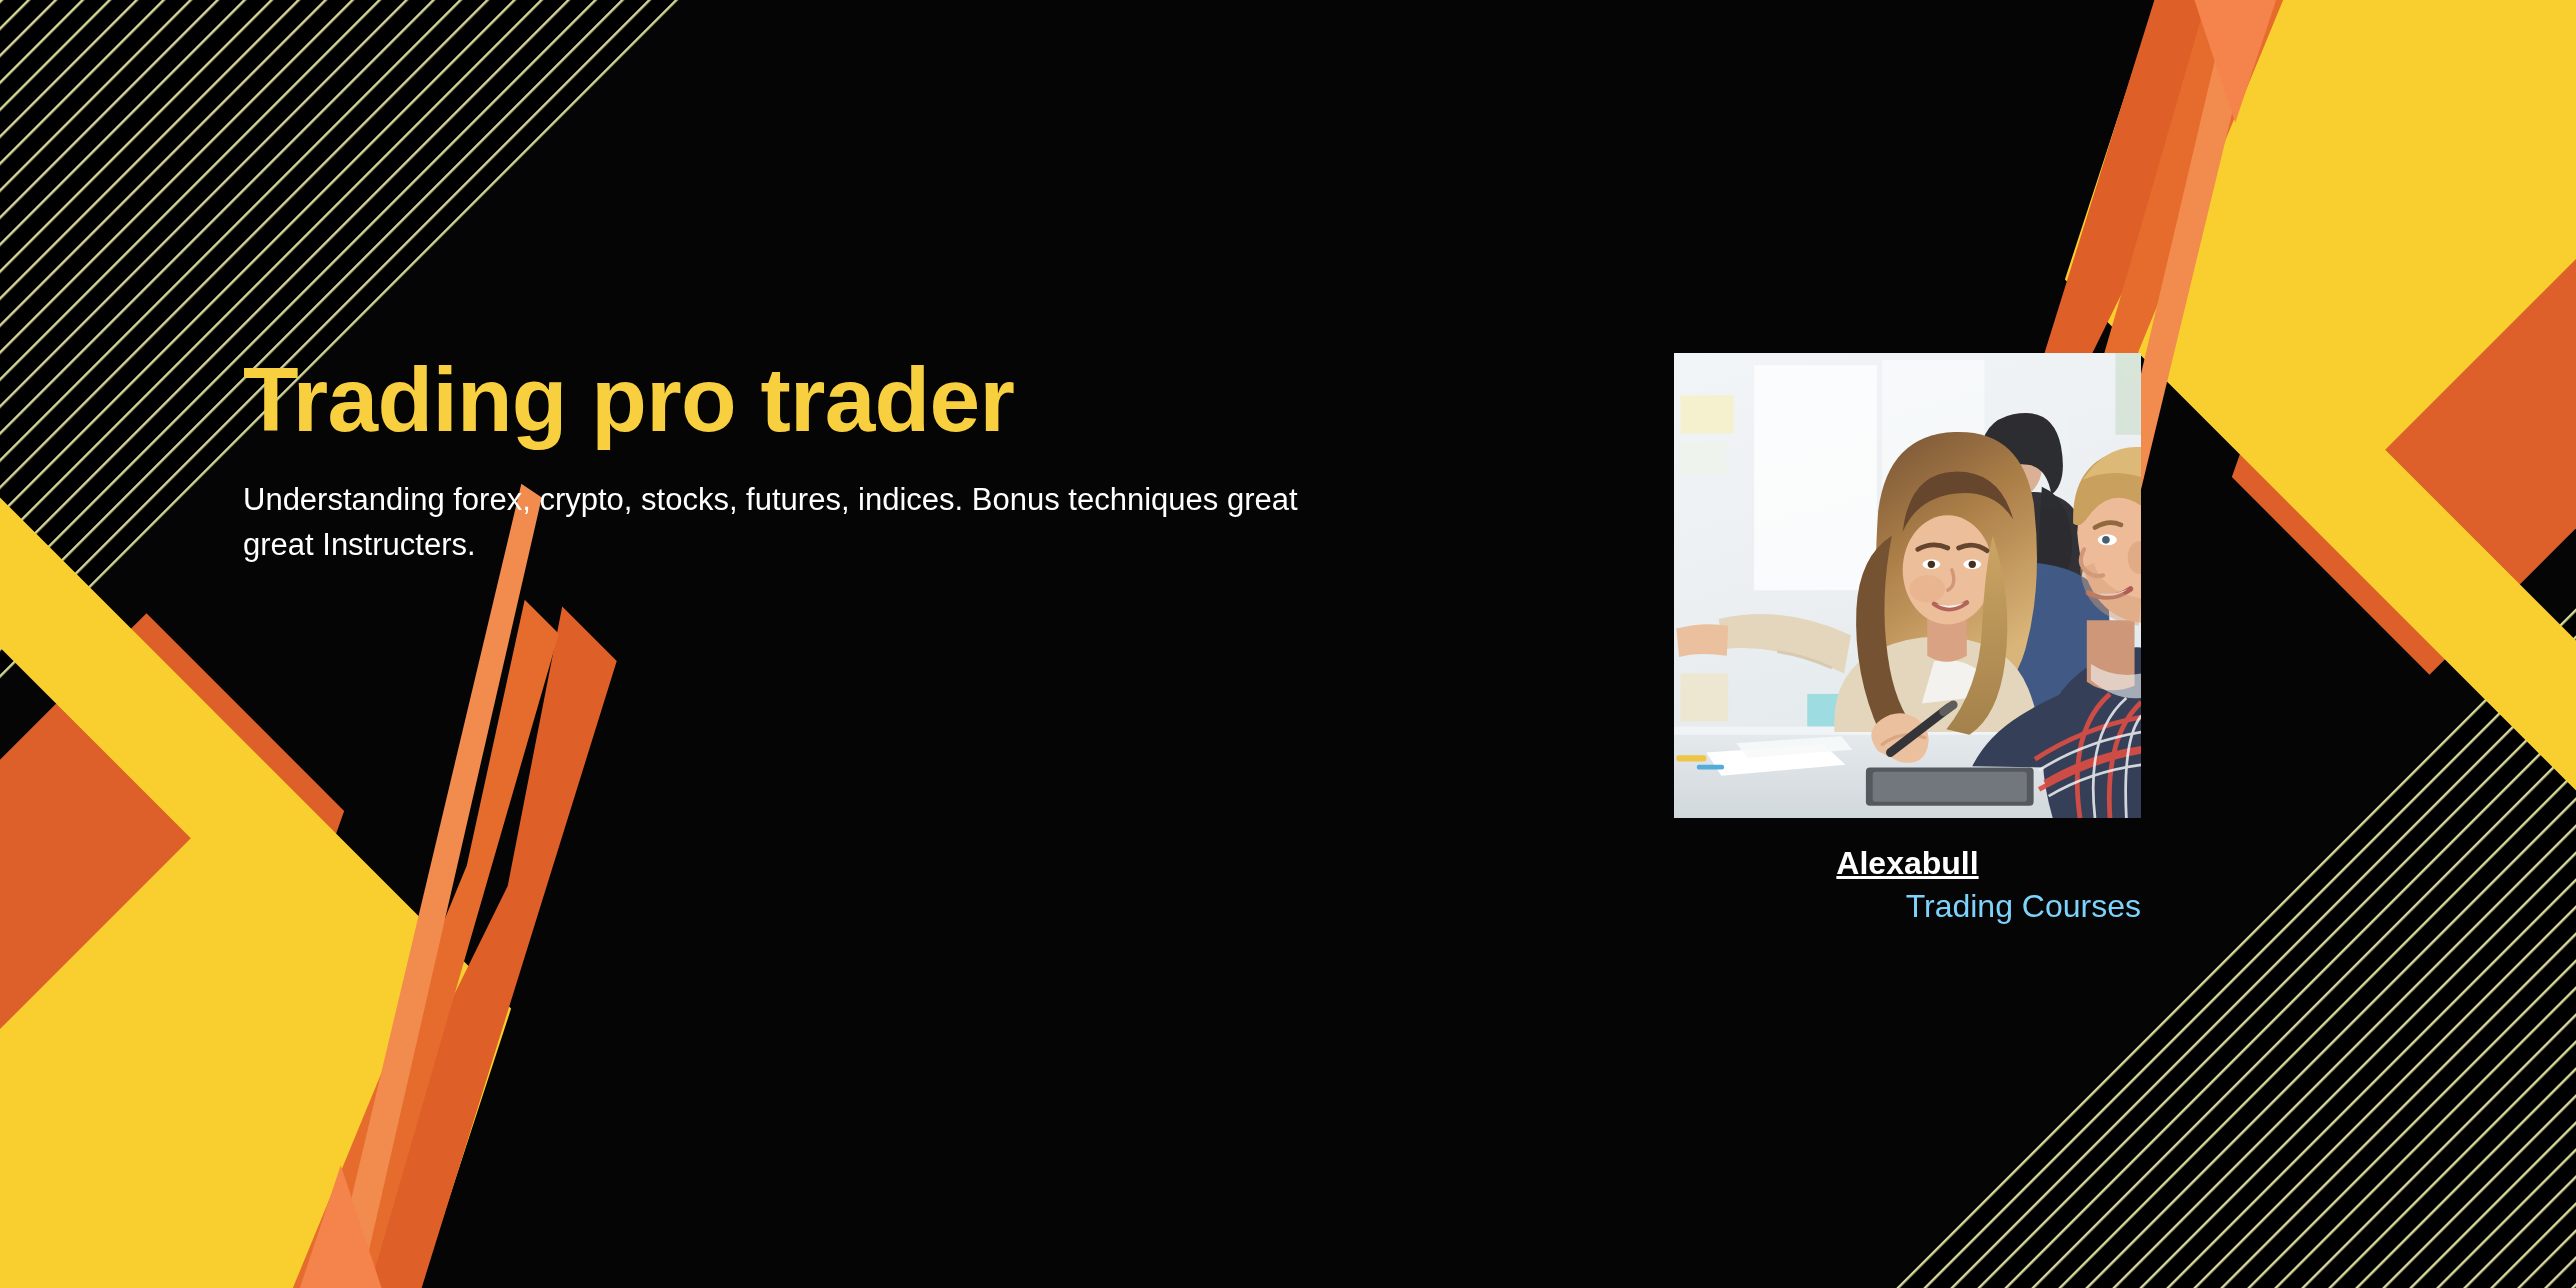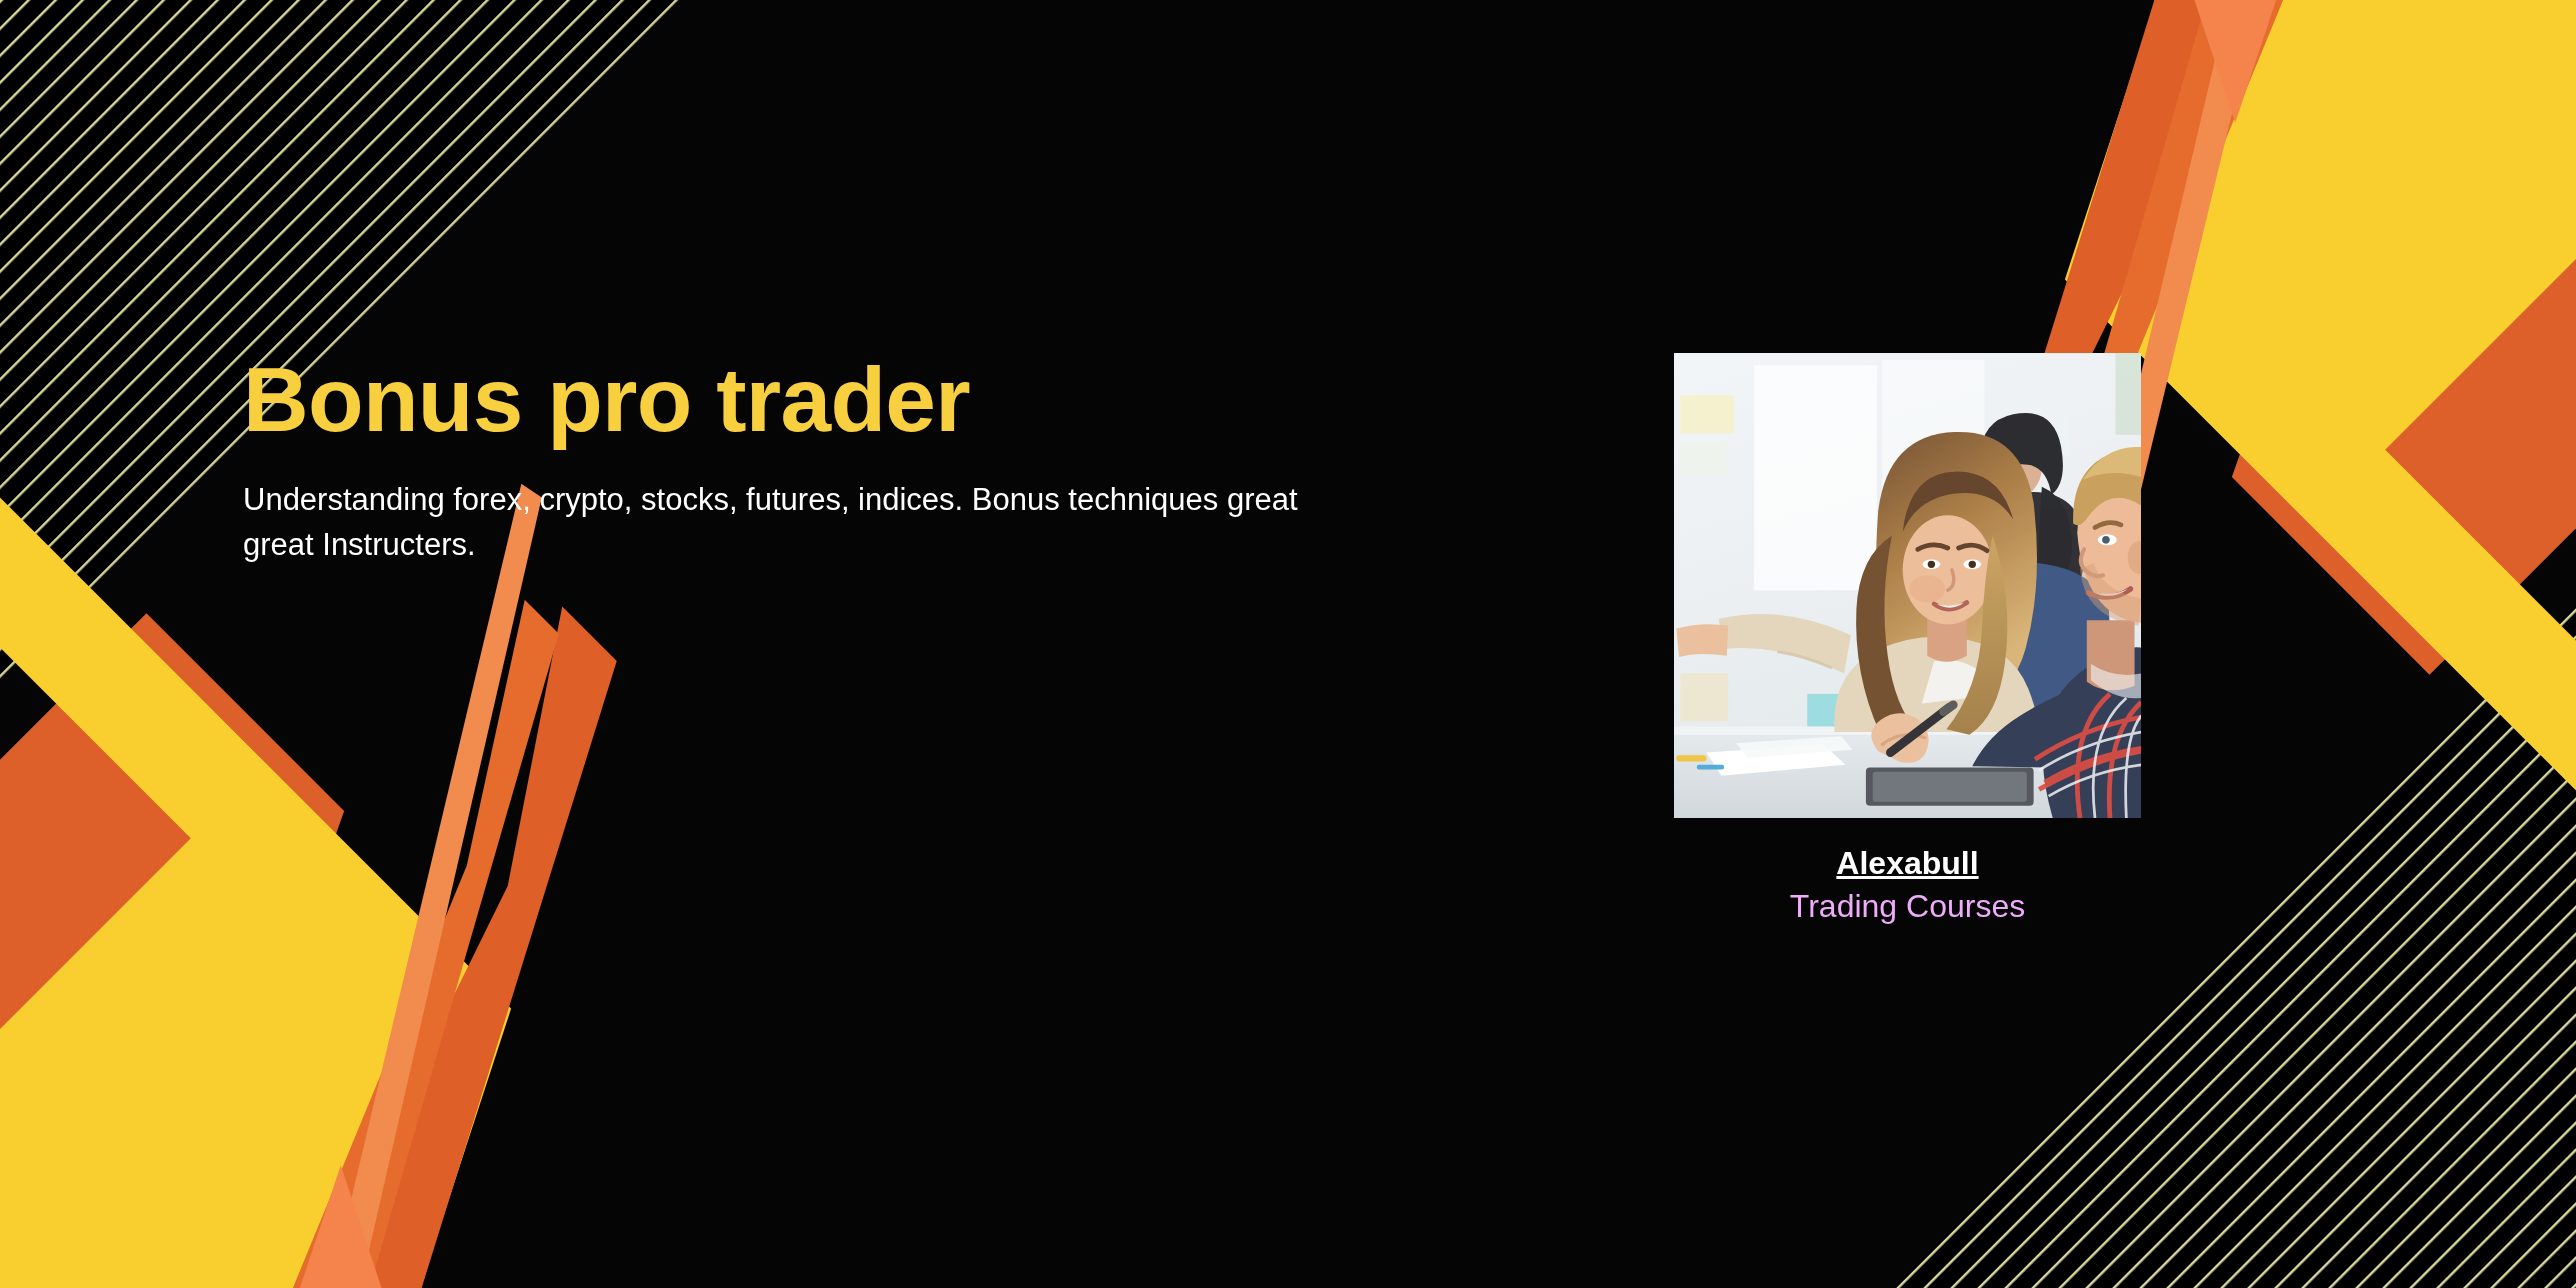--- a/index.html
+++ b/index.html
@@ -81,24 +81,24 @@
     margin: 28px 0 0 0;
     text-align: center;
     font-size: 32px;
     font-weight: 700;
     color: #ffffff;
     line-height: 1.1;
     text-decoration: underline;
   }
   .card-role {
     margin: 7.5px 0 0 0;
-    text-align: center;
+    text-align: right;
     font-size: 32px;
     font-weight: 400;
-    color: #f0abfc;
+    color: #7dd3fc;
     line-height: 1.1;
   }
 </style>
 </head>
 <body>
 
 <div id="slide">
 
   <svg class="deco-layer" viewBox="0 0 3780 1890" width="2576" height="1288" preserveAspectRatio="none">
     <defs>
@@ -157,21 +157,21 @@
 
       <polygon points="470,1950 515,1950 795,730 765,710" fill="#f28b4e"></polygon>
 
       <polygon points="580,1950 420,1950 500,1710" fill="#f4844b"></polygon>
     </g>
   </svg>
 
   <div class="content">
 
     <div class="text-block">
-      <h1 class="headline">Bonus pro trader</h1>
+      <h1 class="headline">Trading pro trader</h1>
       <p class="subhead">Understanding forex, crypto, stocks, futures, indices. Bonus techniques great great Instructers.</p>
     </div>
 
     <div class="card">
 
       <div class="photo">
         <svg viewBox="0 0 686 682" preserveAspectRatio="xMidYMid slice">
           <defs>
             <linearGradient id="bgRoom" x1="0" y1="0" x2="0.3" y2="1">
               <stop offset="0%" stop-color="#f2f5f7"></stop>

